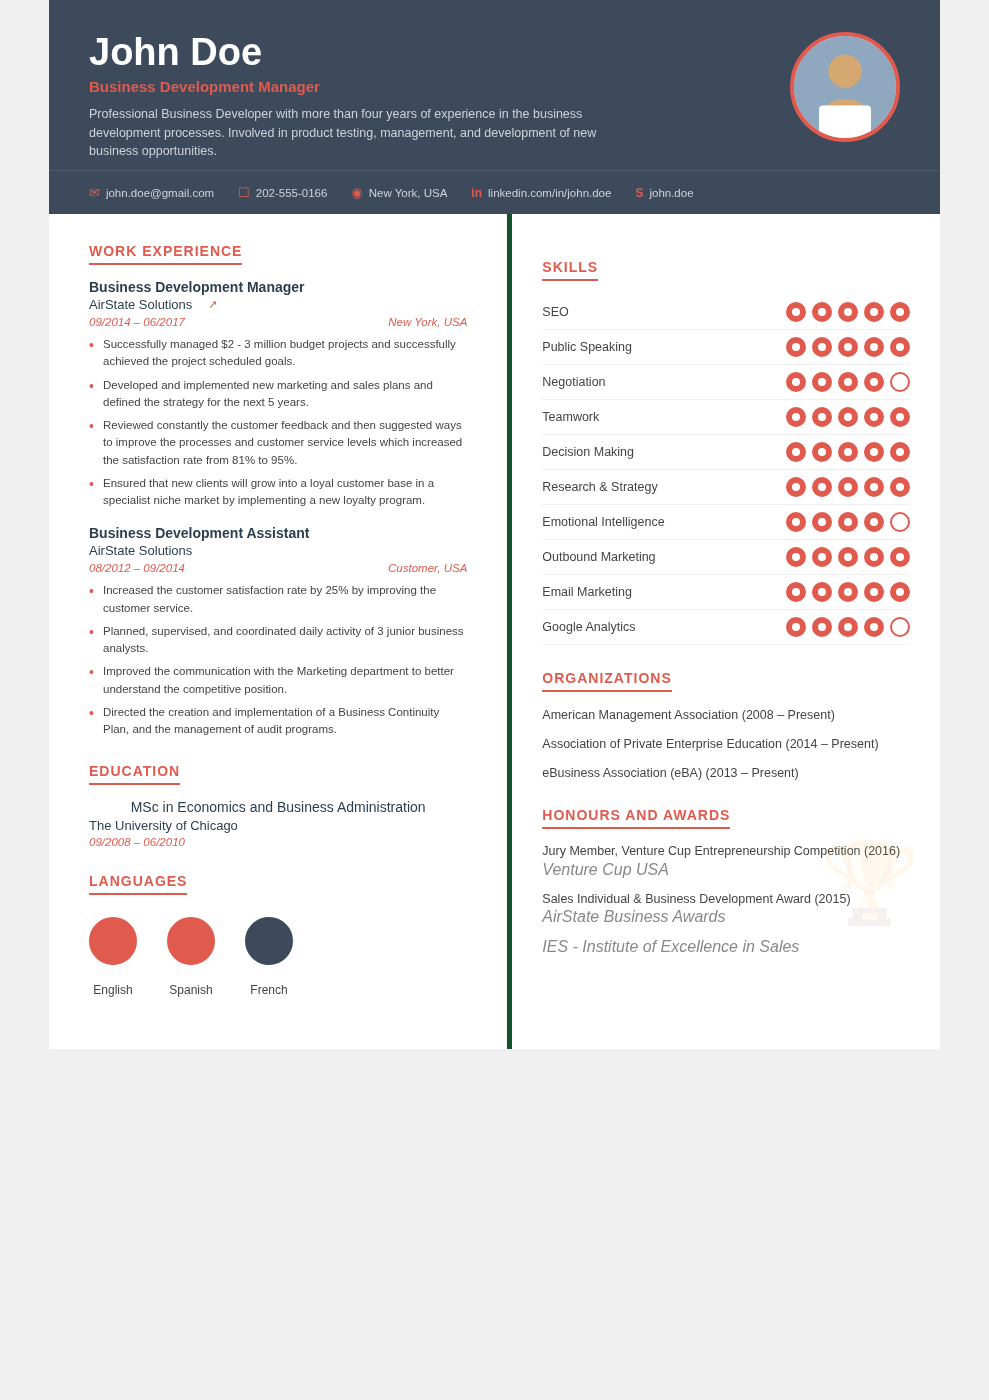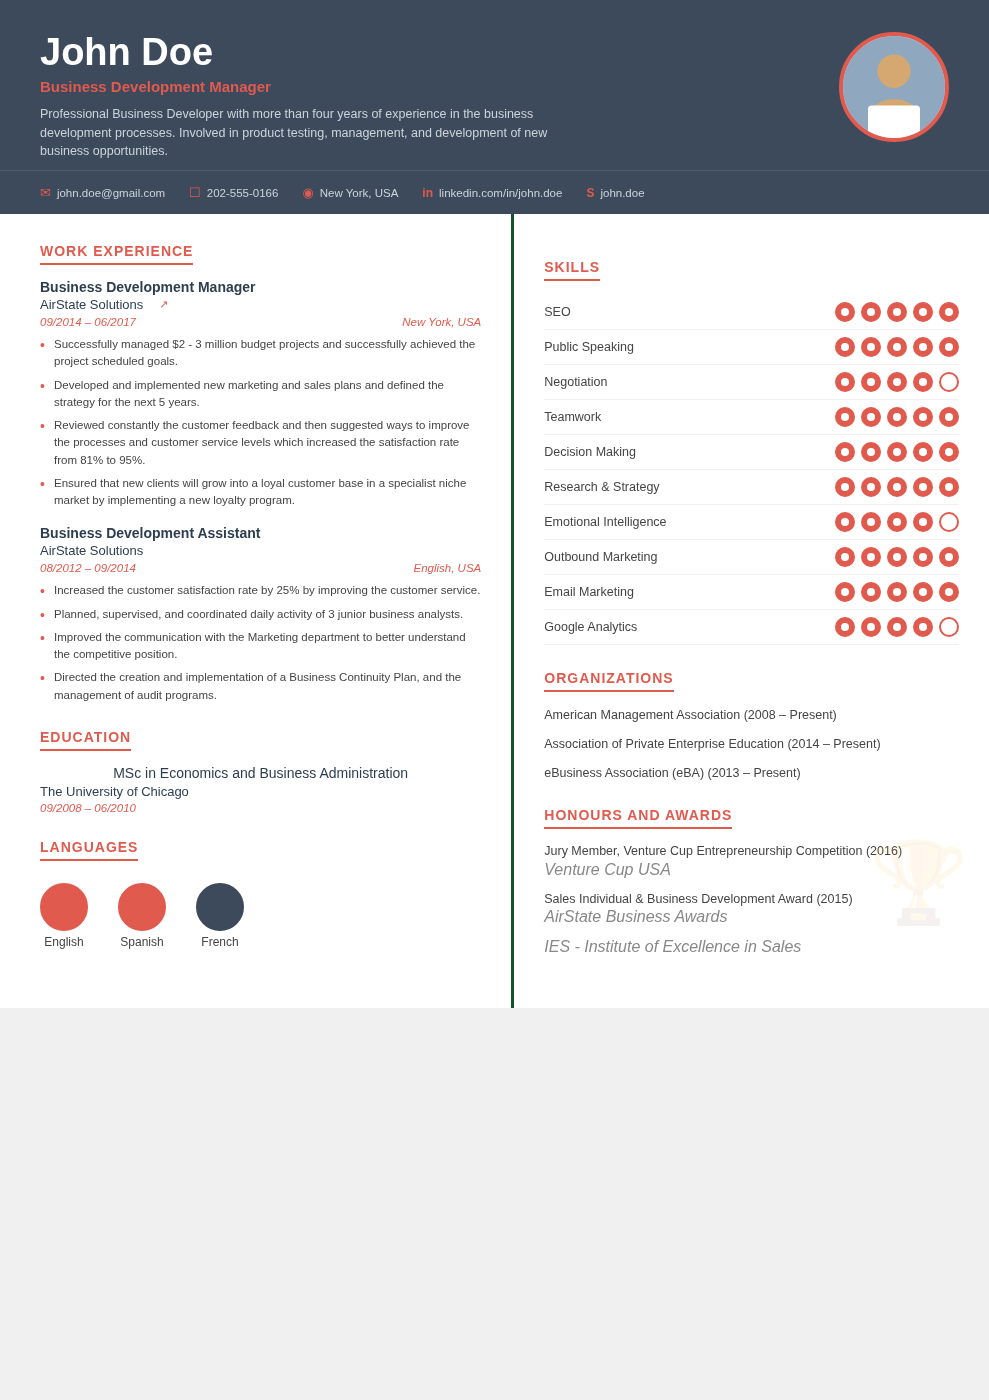--- a/index.html
+++ b/index.html
@@ -5,21 +5,21 @@
     * { margin: 0; padding: 0; box-sizing: border-box; }
     body {
       font-family: 'Arial', sans-serif;
       background: #f0f0f0;
       display: flex;
       justify-content: center;
       align-items: flex-start;
       min-height: 100vh;
     }
     .resume {
-      width: 989px;
+      width: 891px;
       background: #fff;
       position: relative;
     }
     
     .header {
       background: #3d4a5c;
       color: #fff;
       padding: 32px 40px 0 40px;
       position: relative;
       min-height: 170px;
@@ -89,22 +89,22 @@
       color: #e05a4e;
       font-size: 13px;
     }
     
     .main-content {
       display: flex;
       gap: 0;
     }
     .left-col {
       width: 52%;
-      padding: 28px 30px 28px 40px;
-      border-right: 3px solid #14532d;
+      padding: 28px 40px 28px 40px;
+      border-right: 5px solid #14532d;
     }
     .right-col {
       width: 48%;
       padding: 44px 30px 28px 30px;
     }
     
     .section-title {
       font-size: 14px;
       font-weight: bold;
       color: #e05a4e;
@@ -191,21 +191,21 @@
     .lang-container {
       display: flex;
       gap: 30px;
       align-items: center;
       margin-top: 8px;
     }
     .lang-item {
       display: flex;
       flex-direction: column;
       align-items: center;
-      gap: 4px;
+      gap: 18px;
     }
     .lang-circle {
       width: 48px;
       height: 48px;
       border-radius: 50%;
       border: 3px solid #e05a4e;
     }
     .lang-circle.filled {
       background: #e05a4e;
     }
@@ -365,21 +365,21 @@
         </div>
 
         
         <div class="job-block">
           <div class="job-title">Business Development Assistant</div>
           <div class="job-company">
             <span>AirState Solutions</span>
           </div>
           <div class="job-meta">
             <span>08/2012 – 09/2014</span>
-            <span>English, USA</span>
+            <span>Customer, USA</span>
           </div>
           <ul class="job-bullets">
             <li>Increased the customer satisfaction rate by 25% by improving the customer service.</li>
             <li>Planned, supervised, and coordinated daily activity of 3 junior business analysts.</li>
             <li>Improved the communication with the Marketing department to better understand the competitive position.</li>
             <li>Directed the creation and implementation of a Business Continuity Plan, and the management of audit programs.</li>
           </ul>
         </div>
       </div>
 

